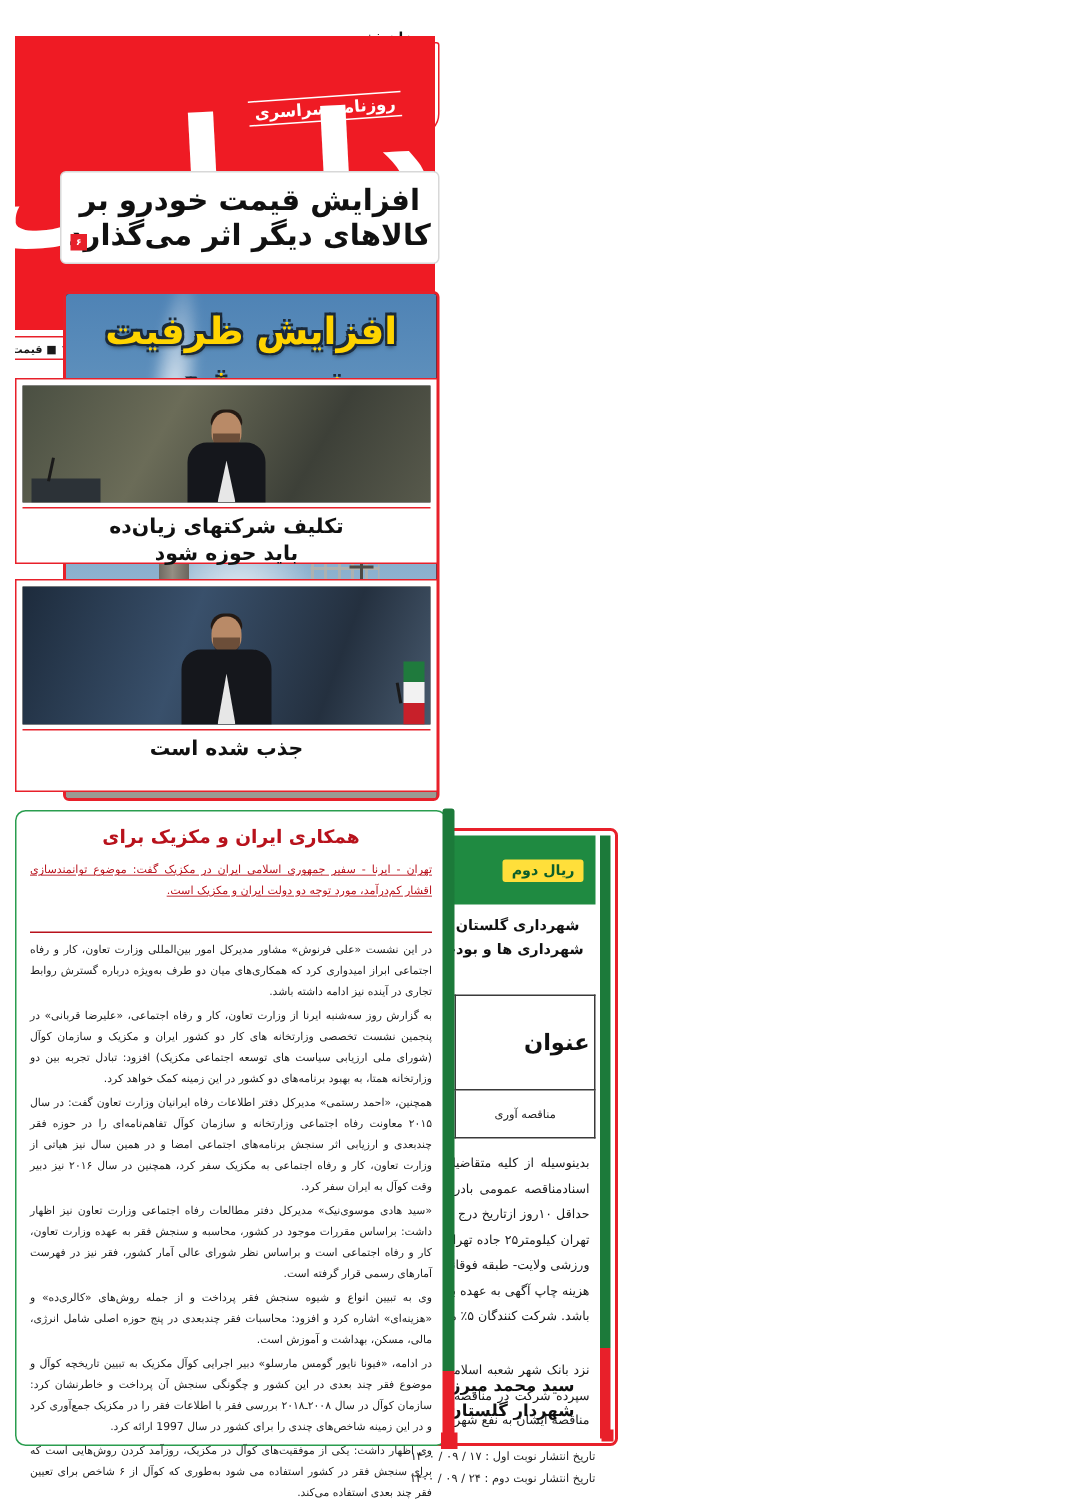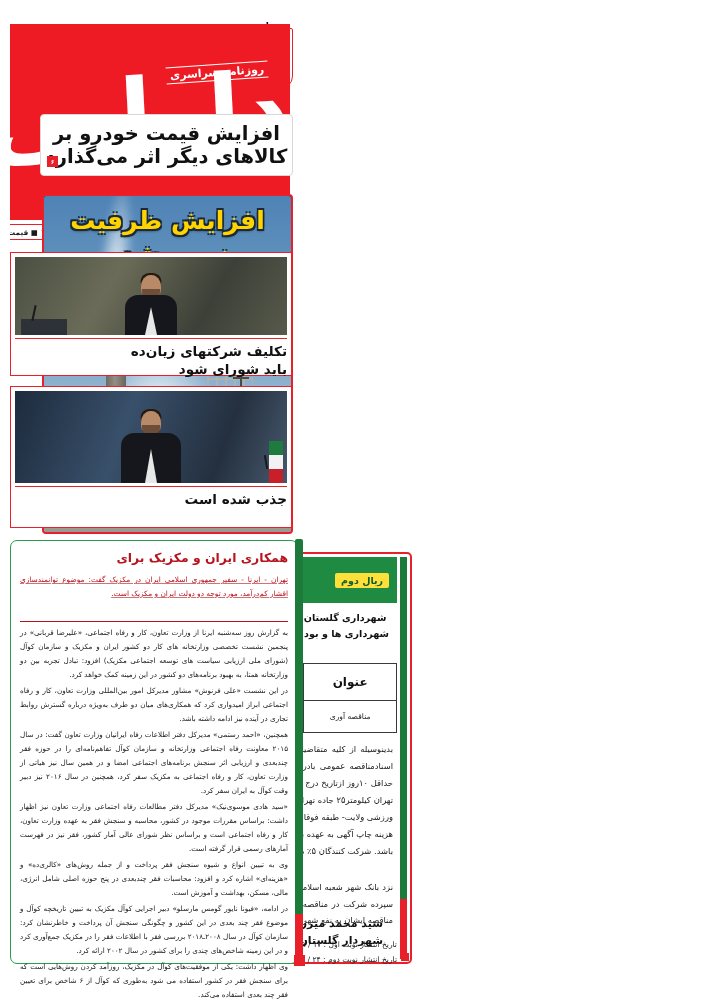--- a/index.html
+++ b/index.html
@@ -182,21 +182,21 @@
   .sp-hair { position: absolute; top: -2px; left: 50%; transform: translateX(-50%); width: 21px; height: 11px; border-radius: 11px 11px 3px 3px; background: #241a14; }
   .sp-body { position: absolute; bottom: 0; left: 50%; transform: translateX(-50%); width: 52px; height: 40px; border-radius: 13px 13px 0 0; background: #15171c; }
   .sp-shirt { position: absolute; bottom: 0; left: 50%; transform: translateX(-50%); width: 12px; height: 28px; background: #e7e7e7; clip-path: polygon(50% 0,100% 100%,0 100%); }
   .sp-beard { position: absolute; top: 14px; left: 50%; transform: translateX(-50%); width: 18px; height: 12px; border-radius: 0 0 9px 9px; background: rgba(45,30,20,.55); }
   .sp-podium { position: absolute; bottom: 0; left: 6px; width: 46px; height: 16px; background: #2c3237; }
   .sp-mic { position: absolute; bottom: 14px; left: 18px; width: 2px; height: 16px; background: #1a1a1a; transform: rotate(12deg); }
   .sp-mic2 { position: absolute; bottom: 14px; right: 20px; width: 2px; height: 14px; background: #1a1a1a; transform: rotate(-10deg); }
   .sp-flag { position: absolute; bottom: 0; right: 4px; width: 14px; height: 42px;
              background: linear-gradient(180deg,#1f7a3d 0%,#1f7a3d 33%,#f2f2f2 33%,#f2f2f2 66%,#c8202a 66%,#c8202a 100%); }
   .story-caption {
-    text-align: right; font-weight: bold; color: #111;
+    text-align: center; font-weight: bold; color: #111;
     font-size: 13.6px; line-height: 1.3; padding-top: 5px;
     letter-spacing: -0.3px;
   }
   .story-caption-sep {
     border-top: 1px solid #e8202a; margin-top: 3px; padding-top: 4px;
   }
 
   
   .tender {
     position: absolute; top: 552px; left: 20px; width: 392px; height: 412px;
@@ -229,21 +229,21 @@
     font-size: 9.6px; font-weight: bold; color: #111; line-height: 1.65;
     text-align: center; padding: 7px 6px 6px;
   }
   table.tender-table {
     width: 100%; border-collapse: collapse; table-layout: fixed;
     margin: 0 auto 6px;
   }
   table.tender-table th, table.tender-table td {
     border: 1px solid #3a3a3a; padding: 4px 3px; text-align: center; vertical-align: middle;
   }
-  table.tender-table th { font-size: 12px; font-weight: bold; color: #111; height: 26px; }
+  table.tender-table th { font-size: 15px; font-weight: bold; color: #111; height: 26px; text-align: right; }
   table.tender-table td { font-size: 7.6px; color: #222; height: 30px; line-height: 1.5; }
   .tender-body {
     font-size: 8.4px; color: #1a1a1a; line-height: 2.0;
     text-align: justify; padding: 2px 4px 0; direction: rtl;
   }
   .tender-body p { margin-bottom: 1px; }
   .tender-acct { text-align: center; }
   .tender-dates {
     font-size: 7.6px; color: #222; line-height: 1.9; text-align: right;
     padding: 8px 0 0 6px; direction: rtl;
@@ -263,21 +263,21 @@
     border-radius: 7px;
     background: #fff;
     padding: 7px 9px;
   }
   .article-accent {
     position: absolute; top: -2px; bottom: -2px; right: -6px; width: 8px;
     background: linear-gradient(180deg,#1c7a3a 0%, #1c7a3a 88%, #e8202a 88%, #e8202a 100%);
     border-radius: 2px;
   }
   .article-title {
-    text-align: right; font-size: 12.4px; font-weight: bold;
+    text-align: center; font-size: 12.4px; font-weight: bold;
     color: #b8121c; line-height: 1.55; padding-bottom: 6px;
   }
   .article-lead {
     font-size: 7.4px; color: #b8121c; line-height: 1.85;
     text-align: justify; border-bottom: 0.8px solid #b8121c;
     padding-bottom: 20px; margin-bottom: 4px;
     text-decoration: underline; text-decoration-color: rgba(184,18,28,.6);
   }
   .article-body p {
     font-size: 7.2px; color: #1c1c1c; line-height: 1.95;
@@ -368,21 +368,21 @@
         <div class="sp-hair"></div>
         <div class="sp-head">
             <div class="sp-beard"></div>
           </div>
         <div class="sp-body"></div>
         <div class="sp-shirt"></div>
       </div>
     </div>
     <div class="story-caption story-caption-sep">
       <div>تکلیف شرکتهای زیان‌ده</div>
-      <div>باید شورای شود</div>
+      <div>باید حوزه شود</div>
     </div>
   </div>
 
   <div class="story story-2">
     <div class="story-photo">
       <div class="sp-bg2"></div>
       <div class="sp-flag"></div>
       <div class="sp-mic2"></div>
       <div class="sp-person" style="height:72px; width:62px;">
         <div class="sp-hair"></div>
@@ -462,25 +462,25 @@
     <div class="tender-corner"></div>
   </div>
 
   <div class="article">
     <div class="article-accent"></div>
     <div class="article-title">
       <div>همکاری ایران و مکزیک برای</div>
     </div>
     <div class="article-lead">تهران - ایرنا - سفیر جمهوری اسلامی ایران در مکزیک گفت: موضوع توانمندسازی اقشار کم‌درآمد، مورد توجه دو دولت ایران و مکزیک است.</div>
     <div class="article-body">
+      <p>در این نشست «علی فرنوش» مشاور مدیرکل امور بین‌المللی وزارت تعاون، کار و رفاه اجتماعی ابراز امیدواری کرد که همکاری‌های میان دو طرف به‌ویژه درباره گسترش روابط تجاری در آینده نیز ادامه داشته باشد.</p>
       <p>به گزارش روز سه‌شنبه ایرنا از وزارت تعاون، کار و رفاه اجتماعی، «علیرضا قربانی» در پنجمین نشست تخصصی وزارتخانه های کار دو کشور ایران و مکزیک و سازمان کوآل (شورای ملی ارزیابی سیاست های توسعه اجتماعی مکزیک) افزود: تبادل تجربه بین دو وزارتخانه همتا، به بهبود برنامه‌های دو کشور در این زمینه کمک خواهد کرد.</p>
-      <p>در این نشست «علی فرنوش» مشاور مدیرکل امور بین‌المللی وزارت تعاون، کار و رفاه اجتماعی ابراز امیدواری کرد که همکاری‌های میان دو طرف به‌ویژه درباره گسترش روابط تجاری در آینده نیز ادامه داشته باشد.</p>
       <p>همچنین، «احمد رستمی» مدیرکل دفتر اطلاعات رفاه ایرانیان وزارت تعاون گفت: در سال ۲۰۱۵ معاونت رفاه اجتماعی وزارتخانه و سازمان کوآل تفاهم‌نامه‌ای را در حوزه فقر چندبعدی و ارزیابی اثر سنجش برنامه‌های اجتماعی امضا و در همین سال نیز هیاتی از وزارت تعاون، کار و رفاه اجتماعی به مکزیک سفر کرد، همچنین در سال ۲۰۱۶ نیز دبیر وقت کوآل به ایران سفر کرد.</p>
       <p>«سید هادی موسوی‌نیک» مدیرکل دفتر مطالعات رفاه اجتماعی وزارت تعاون نیز اظهار داشت: براساس مقررات موجود در کشور، محاسبه و سنجش فقر به عهده وزارت تعاون، کار و رفاه اجتماعی است و براساس نظر شورای عالی آمار کشور، فقر نیز در فهرست آمارهای رسمی قرار گرفته است.</p>
       <p>وی به تبیین انواع و شیوه سنجش فقر پرداخت و از جمله روش‌های «کالری‌ده» و «هزینه‌ای» اشاره کرد و افزود: محاسبات فقر چندبعدی در پنج حوزه اصلی شامل انرژی، مالی، مسکن، بهداشت و آموزش است.</p>
-      <p>در ادامه، «فیونا نایور گومس مارسلو» دبیر اجرایی کوآل مکزیک به تبیین تاریخچه کوآل و موضوع فقر چند بعدی در این کشور و چگونگی سنجش آن پرداخت و خاطرنشان کرد: سازمان کوآل در سال ۲۰۰۸ـ۲۰۱۸ بررسی فقر با اطلاعات فقر را در مکزیک جمع‌آوری کرد و در این زمینه شاخص‌های چندی را برای کشور در سال ۲۰۰۲ ارائه کرد.</p>
+      <p>در ادامه، «فیونا نایور گومس مارسلو» دبیر اجرایی کوآل مکزیک به تبیین تاریخچه کوآل و موضوع فقر چند بعدی در این کشور و چگونگی سنجش آن پرداخت و خاطرنشان کرد: سازمان کوآل در سال ۲۰۰۸ـ۲۰۱۸ بررسی فقر با اطلاعات فقر را در مکزیک جمع‌آوری کرد و در این زمینه شاخص‌های چندی را برای کشور در سال 1997 ارائه کرد.</p>
       <p>وی اظهار داشت: یکی از موفقیت‌های کوآل در مکزیک، روزآمد کردن روش‌هایی است که برای سنجش فقر در کشور استفاده می شود به‌طوری که کوآل از ۶ شاخص برای تعیین فقر چند بعدی استفاده می‌کند.</p>
 
     </div>
     <div class="article-corner"></div>
   </div>
 
 </div>
 
 </body></html>

